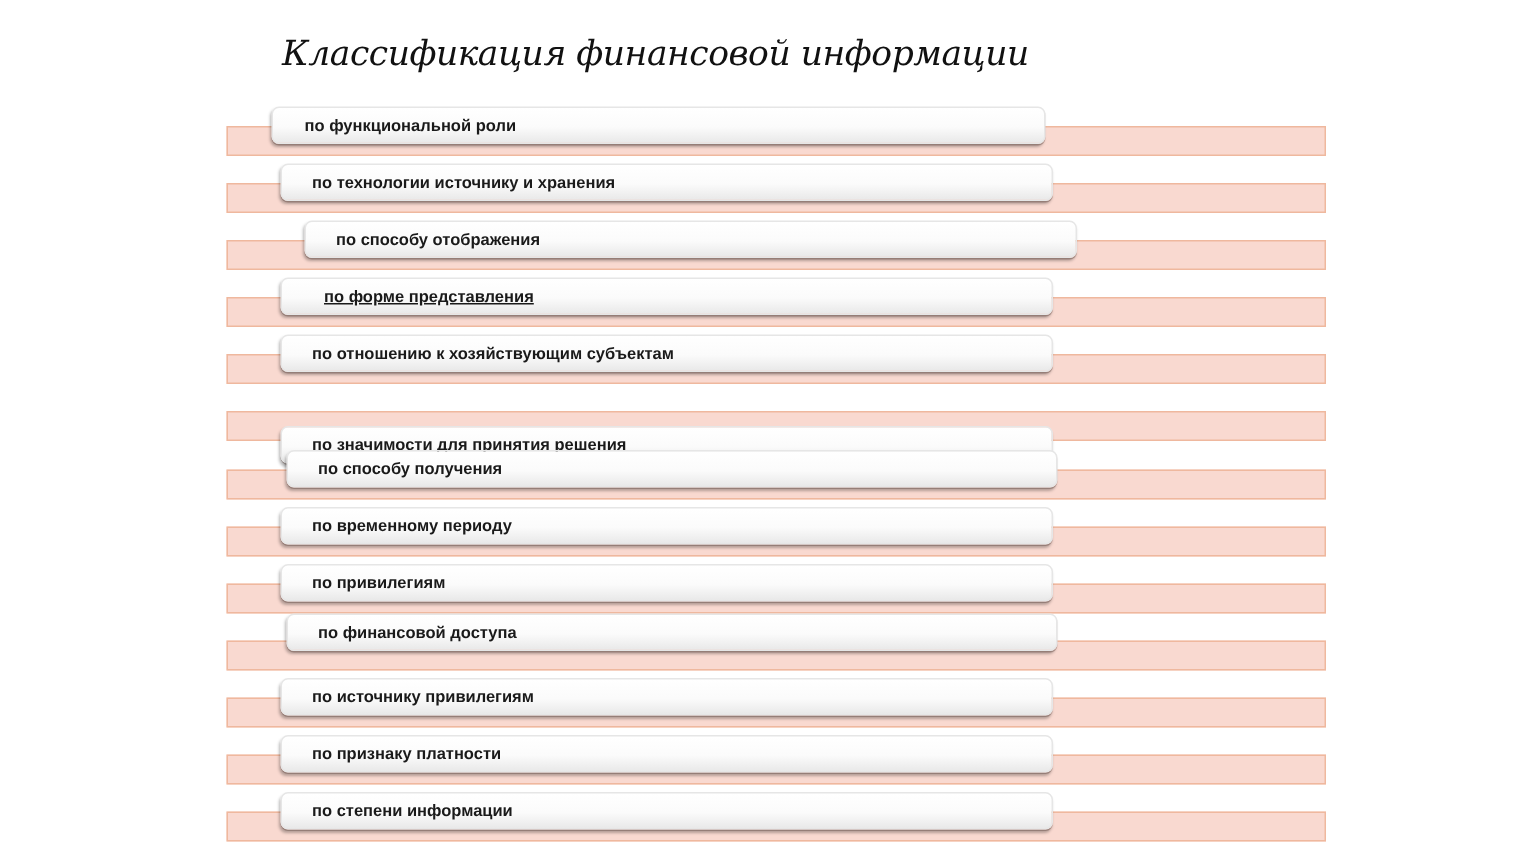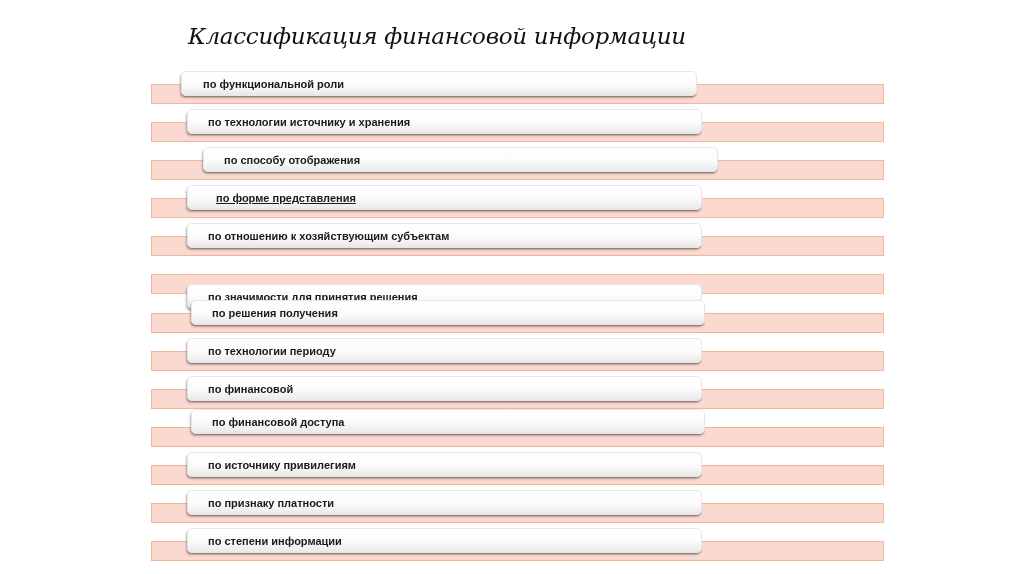--- a/index.html
+++ b/index.html
@@ -91,31 +91,31 @@
     <span class="box-label" style="left:20px;">по отношению к хозяйствующим субъектам</span>
   </div>
 
   <div class="bar" style="top:274px;"></div>
   <div class="box" style="left:187px;top:261px;width:515px;margin-top:23px;">
     <span class="box-label" style="left:20px;">по значимости для принятия решения</span>
   </div>
 
   <div class="bar" style="top:313px;"></div>
   <div class="box" style="left:191px;top:300px;width:514px;">
-    <span class="box-label" style="left:20px;">по решения получения</span>
+    <span class="box-label" style="left:20px;">по способу получения</span>
   </div>
 
   <div class="bar" style="top:351px;"></div>
   <div class="box" style="left:187px;top:338px;width:515px;">
-    <span class="box-label" style="left:20px;">по технологии периоду</span>
+    <span class="box-label" style="left:20px;">по временному периоду</span>
   </div>
 
   <div class="bar" style="top:389px;"></div>
   <div class="box" style="left:187px;top:376px;width:515px;">
-    <span class="box-label" style="left:20px;">по финансовой</span>
+    <span class="box-label" style="left:20px;">по привилегиям</span>
   </div>
 
   <div class="bar" style="top:427px;"></div>
   <div class="box" style="left:191px;top:409px;width:514px;">
     <span class="box-label" style="left:20px;">по финансовой доступа</span>
   </div>
 
   <div class="bar" style="top:465px;"></div>
   <div class="box" style="left:187px;top:452px;width:515px;">
     <span class="box-label" style="left:20px;">по источнику привилегиям</span>

